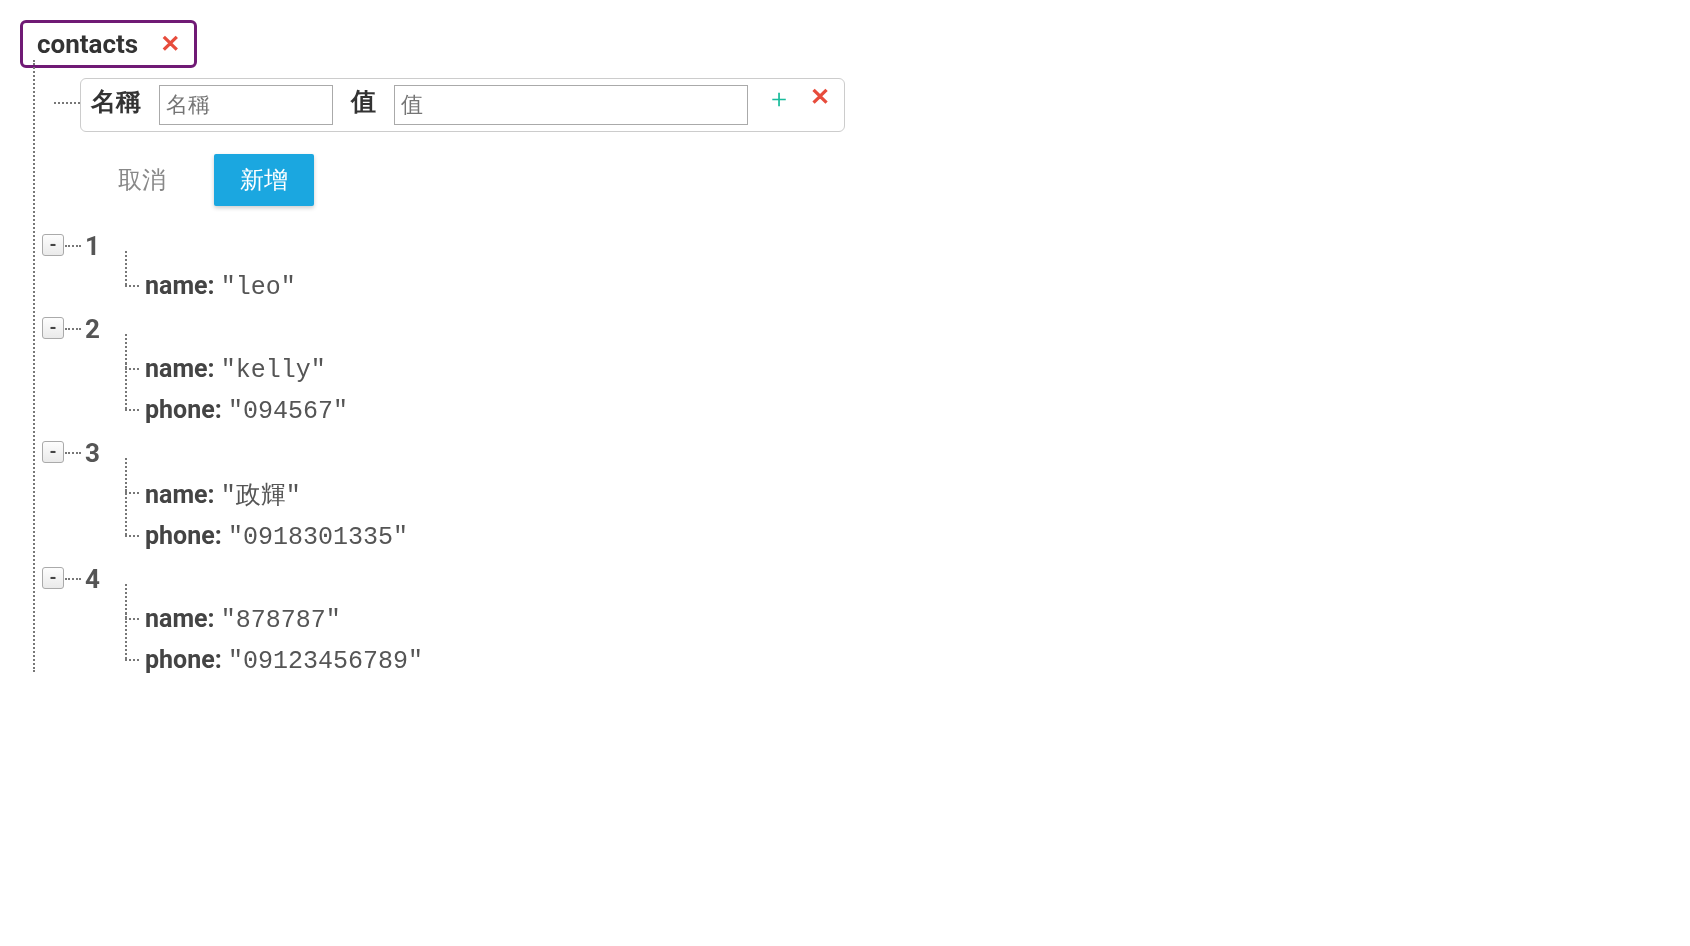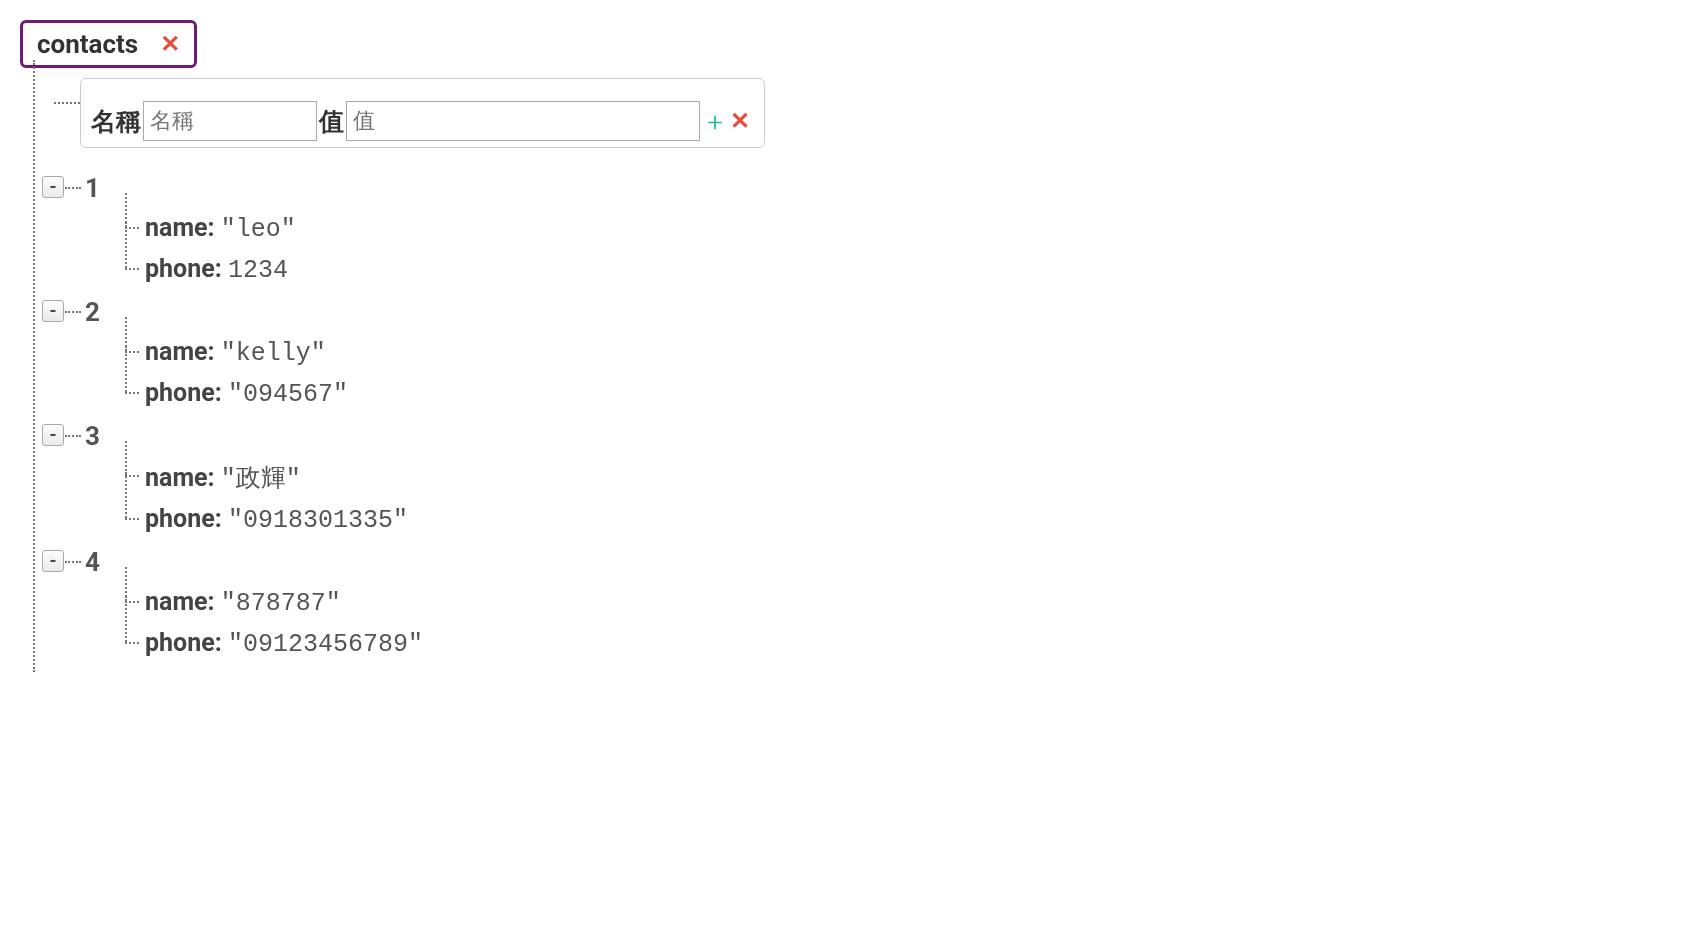--- a/index.html
+++ b/index.html
@@ -39,25 +39,24 @@
     line-height: 1;
   }
   
   .form-wrap {
     position: relative;
     margin-top: 10px;
     margin-left: 60px;
   }
   .form-box {
     display: inline-flex;
-    align-items: center;
     border: 1px solid #ccc;
     border-radius: 6px;
-    padding: 22px 14px 6px 10px;
-    gap: 2px;
+    padding: 6px 14px 6px 10px;
+    gap: 18px;
     background: #fff;
   }
   .form-label {
     font-weight: 700;
     color: #333;
     font-size: 25px;
   }
   input[type=text] {
     font-size: 22px;
     padding: 4px 6px;
@@ -201,41 +200,39 @@
   <div class="form-wrap">
     <div class="dots-h" style="left:-26px; top:24px; width:26px;"></div>
     <div class="form-box">
       <span class="form-label">名稱</span>
       <input type="text" class="input-name" placeholder="名稱" style="">
       <span class="form-label">值</span>
       <input type="text" class="input-value" placeholder="值" style="">
       <span class="icon-plus">＋</span>
       <span class="icon-times">✕</span>
     </div>
+    <div class="form-buttons">
+      <span class="btn-cancel">取消</span>
+      <span class="btn-add">新增</span>
+    </div>
   </div>
 
   
   <div class="items">
 
     <div class="item-node">
       <div class="dots-h" style="left:20px; top:14px; width:16px;"></div>
       <span class="toggle-box">-</span>
       <span class="item-index">1</span>
       <div class="fields">
         <div class="field-row">
           <div class="child-connector-v first"></div>
           <div class="child-connector"></div>
           <span class="field-key">name:</span>
           <span class="field-val">"leo"</span>
-        </div>
-        <div class="field-row">
-          <div class="child-connector-v"></div>
-          <div class="child-connector"></div>
-          <span class="field-key">phone:</span>
-          <span class="field-val">1234</span>
         </div>
       </div>
     </div>
 
     <div class="item-node">
       <div class="dots-h" style="left:20px; top:14px; width:16px;"></div>
       <span class="toggle-box">-</span>
       <span class="item-index">2</span>
       <div class="fields">
         <div class="field-row">

